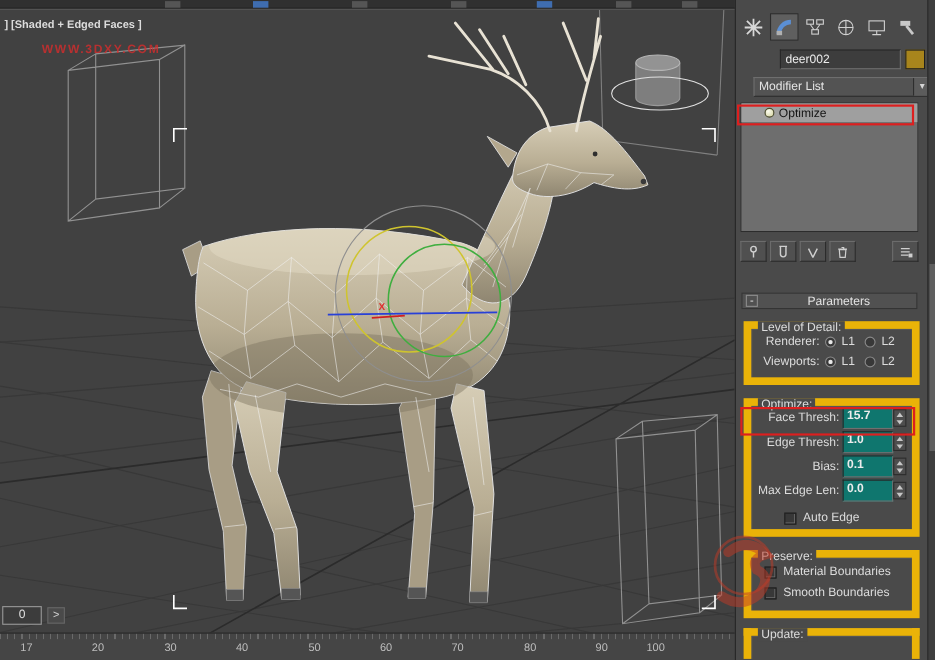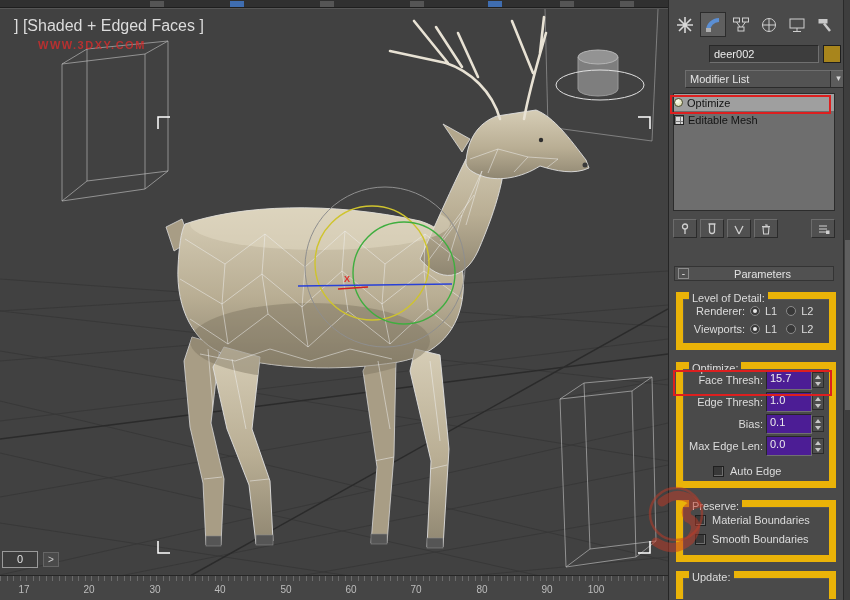--- a/index.html
+++ b/index.html
@@ -6,21 +6,21 @@
   body { font-family:"Liberation Sans", sans-serif; background:#2a2a2a; }
   .app { position:relative; width:850px; height:600px; overflow:hidden; background:#4a4a4a; font-size:11px; color:#d6d6d6; }
 
   
   .topstrip { position:absolute; left:0; top:0; width:850px; height:8px; background:#303030; border-bottom:1px solid #1e1e1e; }
   .topstrip .blk { position:absolute; top:1px; height:6px; width:14px; background:#555; }
   .topstrip .blk.blue { background:#3f6db0; }
 
   
   .viewport { position:absolute; left:0; top:8px; width:668px; height:567px; background:#414141; border-top:1px solid #565656; }
-  .vp-label { position:absolute; left:14px; top:8px; color:#dcdcdc; font-size:16px; cursor:pointer; }
+  .vp-label { position:absolute; left:4px; top:8px; color:#dcdcdc; font-size:10px; cursor:pointer;font-weight:bold; }
   .watermark { position:absolute; left:38px; top:30px; color:rgba(216,44,44,0.78); font-weight:bold; letter-spacing:1.5px; font-size:11px; }
 
   
   .frame-field { position:absolute; left:2px; top:551px; width:36px; height:17px; background:#3c3c3c; border:1px solid #9a9a9a; color:#e0e0e0; text-align:center; line-height:15px; }
   .next-btn { position:absolute; left:43px; top:552px; width:16px; height:15px; background:#4a4a4a; border:1px solid #666; color:#cccccc; text-align:center; line-height:13px; font-size:10px; cursor:pointer; }
 
   
   .ruler { position:absolute; left:0; top:575px; width:668px; height:25px; background:#454545; border-top:1px solid #262626;
     background-image:repeating-linear-gradient(to right, #6a6a6a 0 1px, transparent 1px 6.5px);
     background-size:100% 5px; background-repeat:no-repeat; }
@@ -37,21 +37,21 @@
 
   .name-row { position:absolute; left:4px; top:45px; width:168px; height:18px; display:flex; gap:4px; }
   .name-field { flex:1; background:#3d3d3d; border:1px solid #282828; border-bottom-color:#707070; border-right-color:#707070; color:#ececec; padding:1px 4px; line-height:14px;margin-left:36px; }
   .swatch { width:18px; height:18px; border:1px solid #1f1f1f; }
 
   .combo { position:absolute; left:16px; top:70px; width:162px; height:18px; background:#535353; border:1px solid #6e6e6e; border-bottom-color:#2b2b2b; border-right-color:#2b2b2b; display:flex; align-items:center; cursor:pointer; }
   .combo-text { flex:1; padding-left:4px; color:#e4e4e4; }
   .combo-arrow { width:16px; height:16px; background:#5c5c5c; border-left:1px solid #2e2e2e; color:#d6d6d6; text-align:center; line-height:15px; font-size:9px; }
 
   .stack { position:absolute; left:4px; top:93px; width:162px; height:118px; background:#6e6e6e; border:1px solid #2c2c2c; }
-  .stack-row { height:17px; display:flex; align-items:center; gap:4px; padding-left:0; color:#141414; cursor:pointer;text-align:right; }
+  .stack-row { height:17px; display:flex; align-items:center; gap:4px; padding-left:21px; color:#141414; cursor:pointer;text-align:right; }
   .stack-row.selected { background:#9f9f9f; }
   .bulb { width:9px; height:9px; border-radius:50%; background:radial-gradient(circle at 35% 30%, #fdfdf0, #cfcf9a); border:1px solid #4e4e2e; }
   .mesh-ico { width:10px; height:10px; background:#d8d8d8; border:1px solid #222;
     background-image:linear-gradient(#777 1px, transparent 1px), linear-gradient(90deg, #777 1px, transparent 1px); background-size:5px 5px; }
 
   .stack-toolbar { position:absolute; left:4px; top:219px; width:162px; height:20px; display:flex; gap:3px; }
   .stbtn { width:24px; height:19px; background:#505050; border:1px solid #6c6c6c; border-bottom-color:#2b2b2b; border-right-color:#2b2b2b; display:flex; align-items:center; justify-content:center; cursor:pointer; }
   .stbtn.last { margin-left:auto; }
 
   .rollout-header { position:absolute; left:5px; top:266px; width:160px; height:15px; background:#515151; border:1px solid #343434; display:flex; align-items:center; cursor:pointer; }
@@ -64,21 +64,21 @@
   .g-lod { left:7px; top:292px; width:160px; height:58px; }
   .lod-row { display:flex; align-items:center; gap:5px; margin:6px 0 0 10px; }
   .lod-label { width:52px; text-align:right; color:#dcdcdc; }
   .radio { width:10px; height:10px; border-radius:50%; background:#383838; border:1px solid #8a8a8a; position:relative; cursor:pointer; flex:none; }
   .radio.sel::after { content:""; position:absolute; left:2px; top:2px; width:4px; height:4px; border-radius:50%; background:#e8e8e8; }
   .radio-label { color:#dcdcdc; margin-right:4px; }
 
   .g-opt { left:7px; top:362px; width:160px; height:126px; }
   .num-row { display:flex; align-items:center; justify-content:flex-end; height:22px; padding-right:5px; }
   .num-label { color:#dcdcdc; margin-right:3px; text-align:right; }
-  .num-field { width:46px; height:20px; background:#4c1d95; border:1px solid #262626; border-bottom-color:#707070; border-right-color:#707070; color:#ececec; padding:0 3px; line-height:14px; }
+  .num-field { width:46px; height:20px; background:#0f766e; border:1px solid #262626; border-bottom-color:#707070; border-right-color:#707070; color:#ececec; padding:0 3px; line-height:14px;font-weight:bold; }
   .spin { width:12px; height:16px; background:#4e4e4e; border:1px solid #2c2c2c; display:flex; flex-direction:column; align-items:center; justify-content:space-around; cursor:pointer; }
   .spin .up { width:0; height:0; border-left:3px solid transparent; border-right:3px solid transparent; border-bottom:4px solid #c6c6c6; }
   .spin .dn { width:0; height:0; border-left:3px solid transparent; border-right:3px solid transparent; border-top:4px solid #c6c6c6; }
   .cb { width:11px; height:11px; background:#383838; border:1px solid #1f1f1f; box-shadow:inset -1px -1px 0 #6e6e6e; cursor:pointer; flex:none; }
   .cb-row { display:flex; align-items:center; gap:6px; margin:7px 0 0 12px; color:#dcdcdc; }
   .cb-row.auto { margin-left:30px; margin-top:8px; }
 
   .g-pre { left:7px; top:500px; width:160px; height:62px; }
   .g-upd { left:7px; top:571px; width:160px; height:28px; border-bottom:none; }
 
@@ -278,24 +278,20 @@
     <div class="combo">
       <span class="combo-text">Modifier List</span>
       <span class="combo-arrow">▾</span>
     </div>
 
     <div class="stack">
       <div class="stack-row selected">
         <span class="bulb"></span>
         <span>Optimize</span>
       </div>
-      <div class="stack-row">
-        <span class="mesh-ico"></span>
-        <span>Editable Mesh</span>
-      </div>
     </div>
 
     <div class="stack-toolbar">
       <div class="stbtn">
         <svg width="14" height="14">
             <g fill="none" stroke="#cfcfcf" stroke-width="1.3">
               <circle cx="7" cy="4.5" r="2.5"></circle>
               <path d="M7,7 V12"></path>
             </g>
           </svg>

